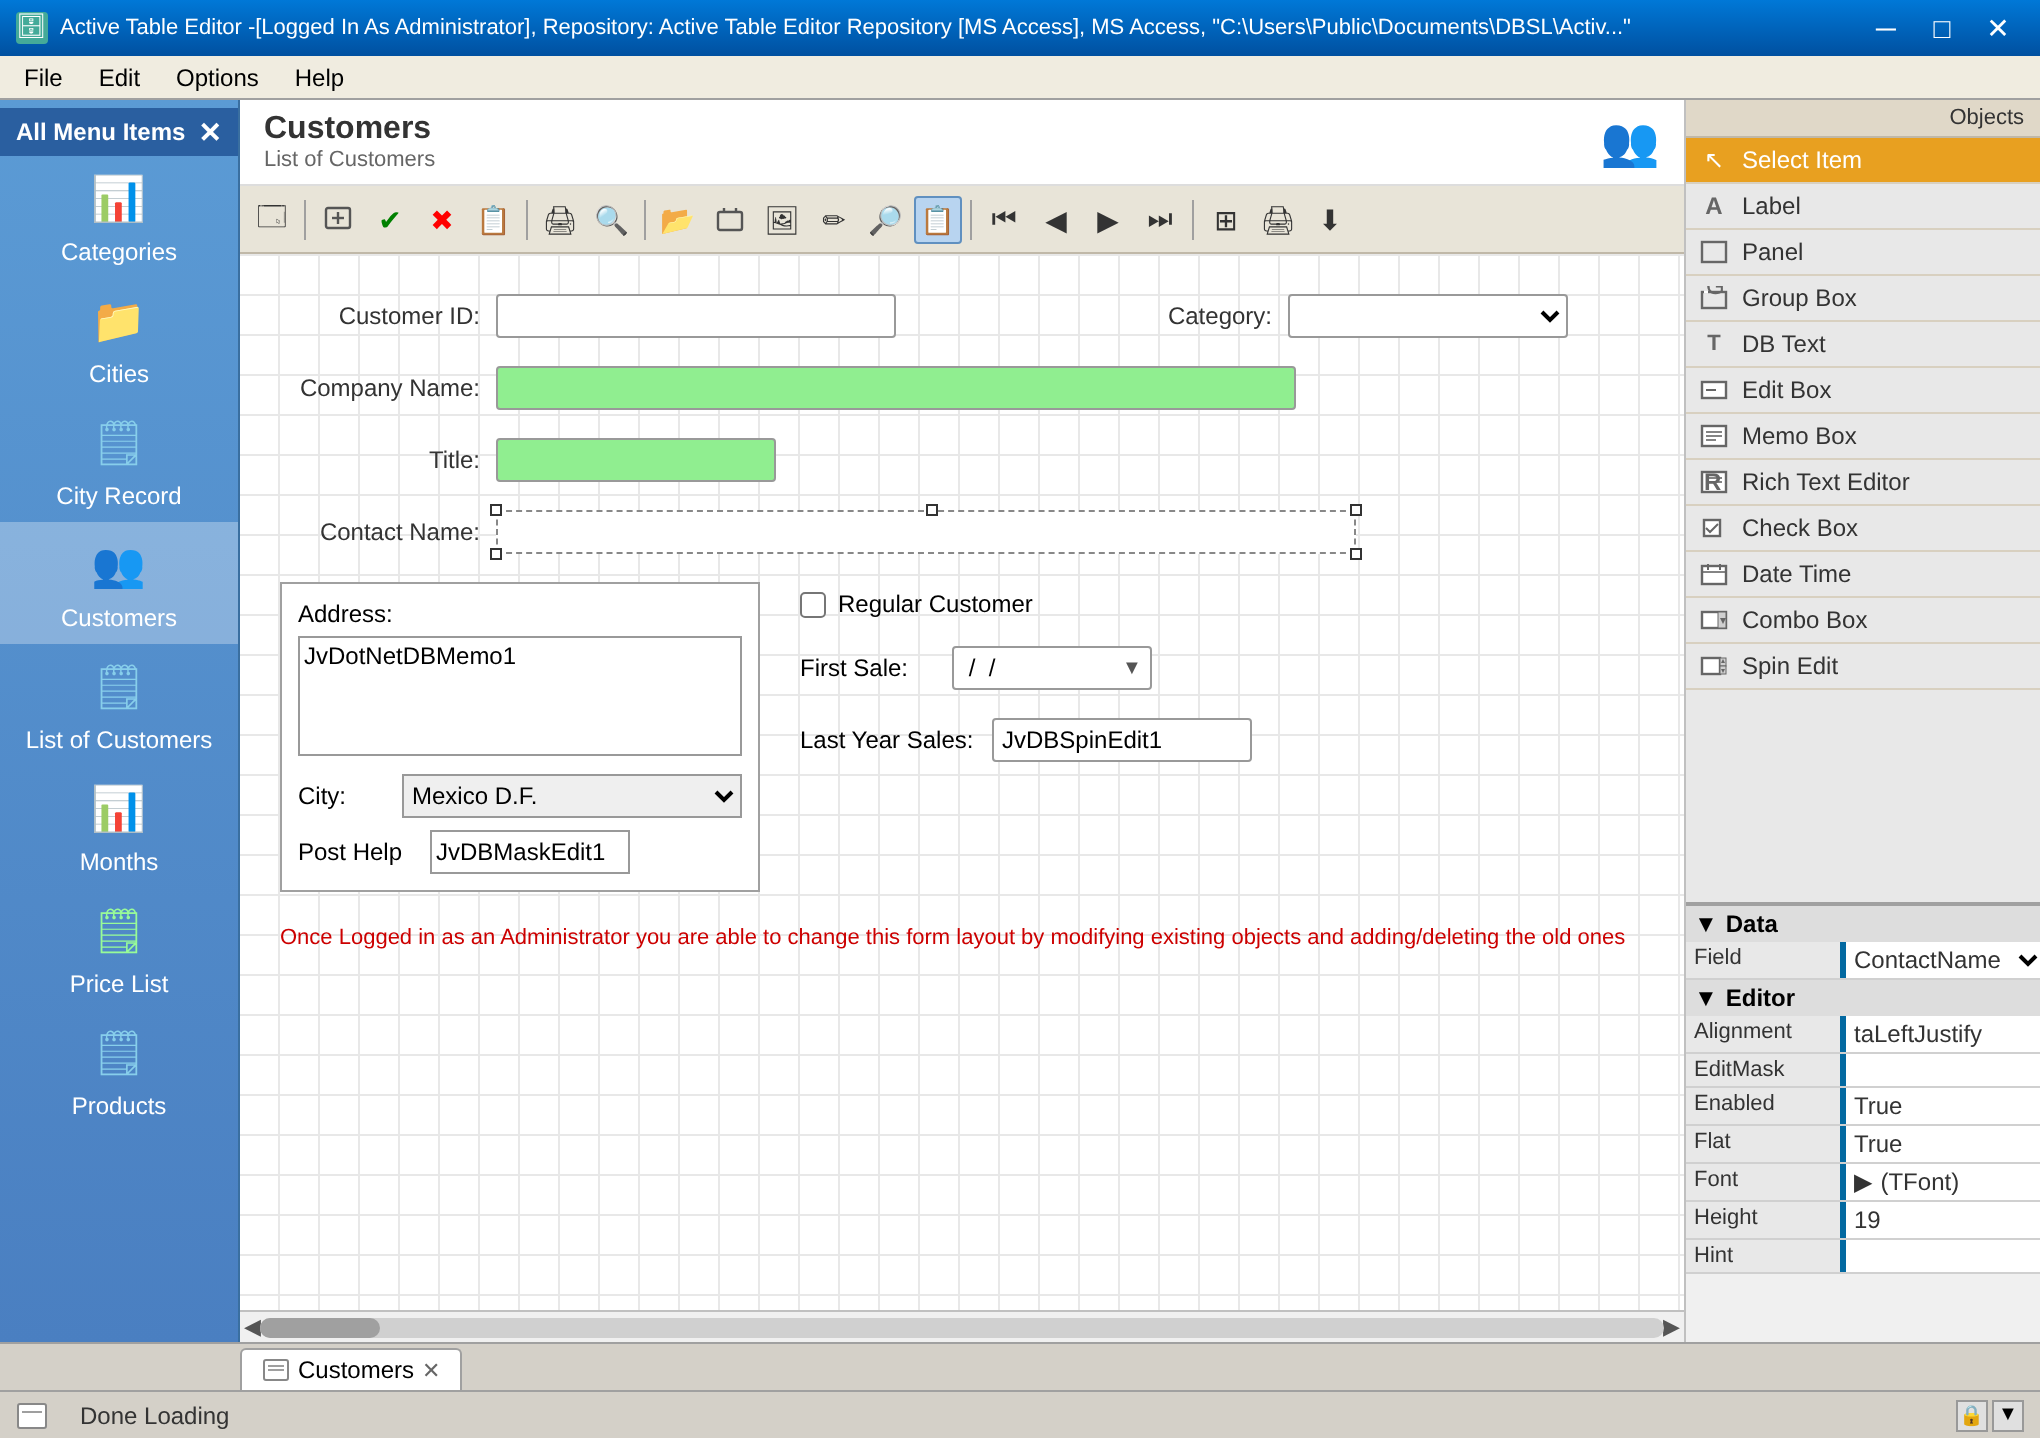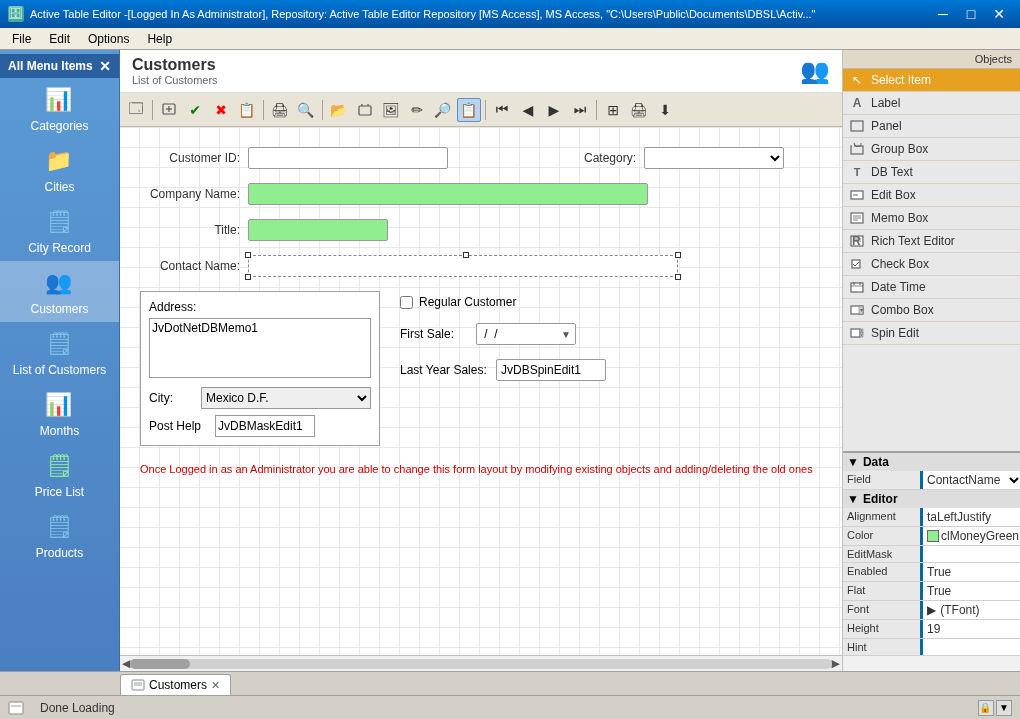--- a/index.html
+++ b/index.html
@@ -515,21 +515,21 @@
             </div>
             <div style="display:flex; align-items:center; gap:6px;">
               <span style="min-width:70px;">First Sale:</span>
               <div style="display:flex; align-items:center; border:1px solid #999; border-radius:2px; height:22px; width:100px; padding:0 4px; background:white;">
                 <input type="text" style="border: none; outline: none; width: 80px; font-size: 12px;" value=" /  / ">
                 <span style="font-size:10px; cursor:pointer; color:#555;">▼</span>
               </div>
             </div>
             <div style="display:flex; align-items:center; gap:6px;">
               <span style="min-width:90px;">Last Year Sales:</span>
-              <div style="display:flex; align-items:center; border:1px solid #999; border-radius:2px; height:22px; width:110px; background:white; overflow:hidden;">
+              <div style="display:flex; align-items:center; border:1px solid #999; border-radius:2px; height:22px; width:130px; background:white; overflow:hidden;">
                 <input type="text" style="border: none; outline: none; flex: 1 1 0%; font-size: 12px; padding: 0px 4px;" value="JvDBSpinEdit1">
 
               </div>
             </div>
           </div>
         </div>
 
         <div class="info-text" style="margin-top:16px;">Once Logged in as an Administrator you are able to change this form layout by modifying existing objects and adding/deleting the old ones</div>
 
       </div>
@@ -669,27 +669,20 @@
 
         <div class="prop-section">
           <span>▼</span>
           <span>Editor</span>
         </div>
         <div class="prop-row">
           <div class="prop-name">Alignment</div>
           <div class="prop-value">
               <span>taLeftJustify</span>
             </div>
-        </div>
-        <div class="prop-row">
-          <div class="prop-name">Color</div>
-          <div class="prop-value">
-            <span class="color-swatch"></span>
-            <span>clMoneyGreen</span>
-          </div>
         </div>
         <div class="prop-row">
           <div class="prop-name">EditMask</div>
           <div class="prop-value">
               <span></span>
             </div>
         </div>
         <div class="prop-row">
           <div class="prop-name">Enabled</div>
           <div class="prop-value">

